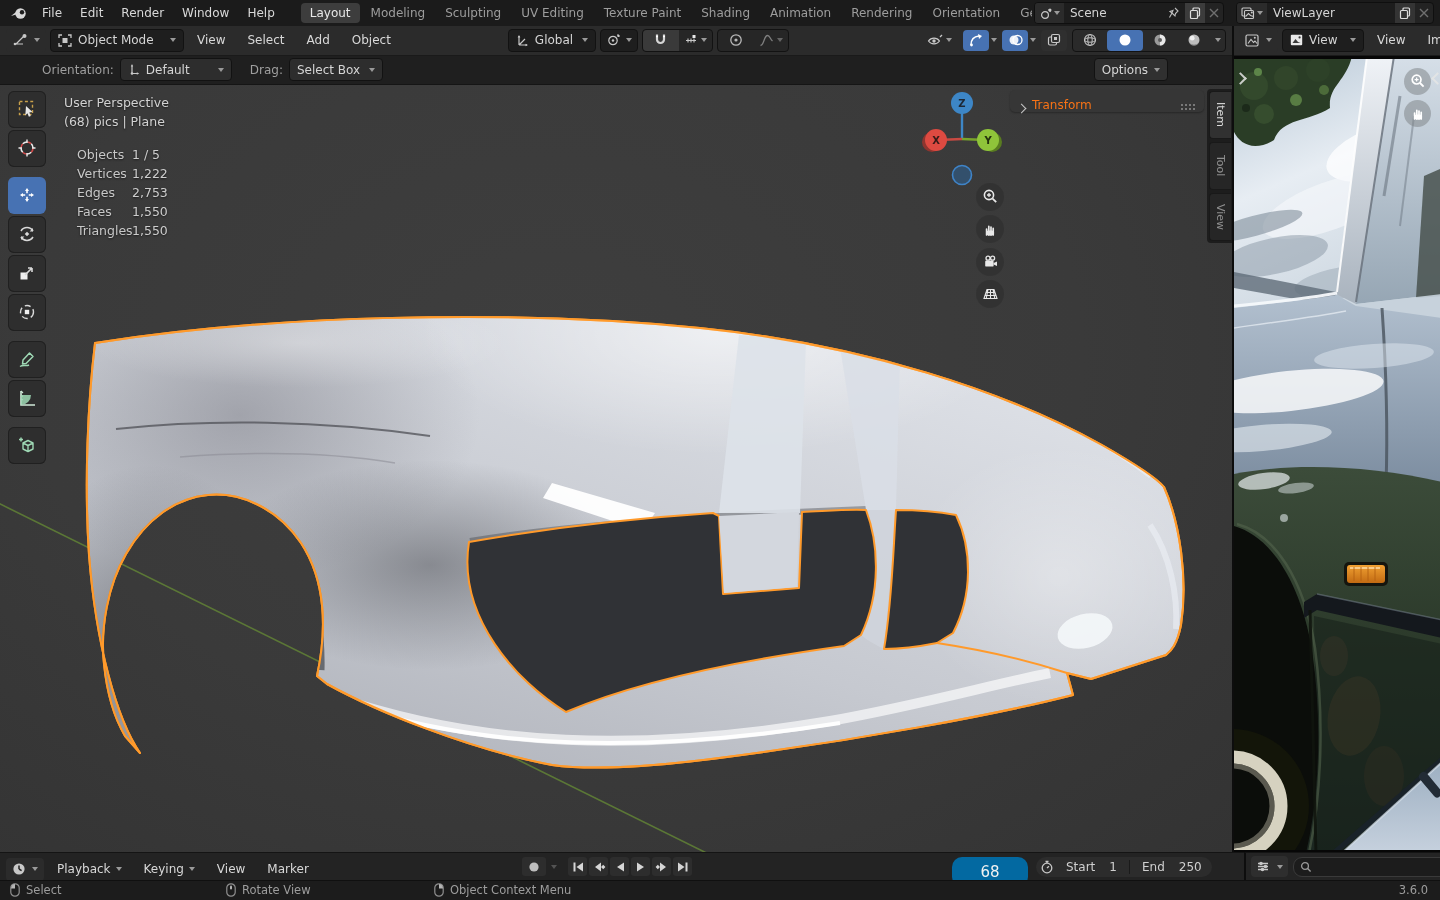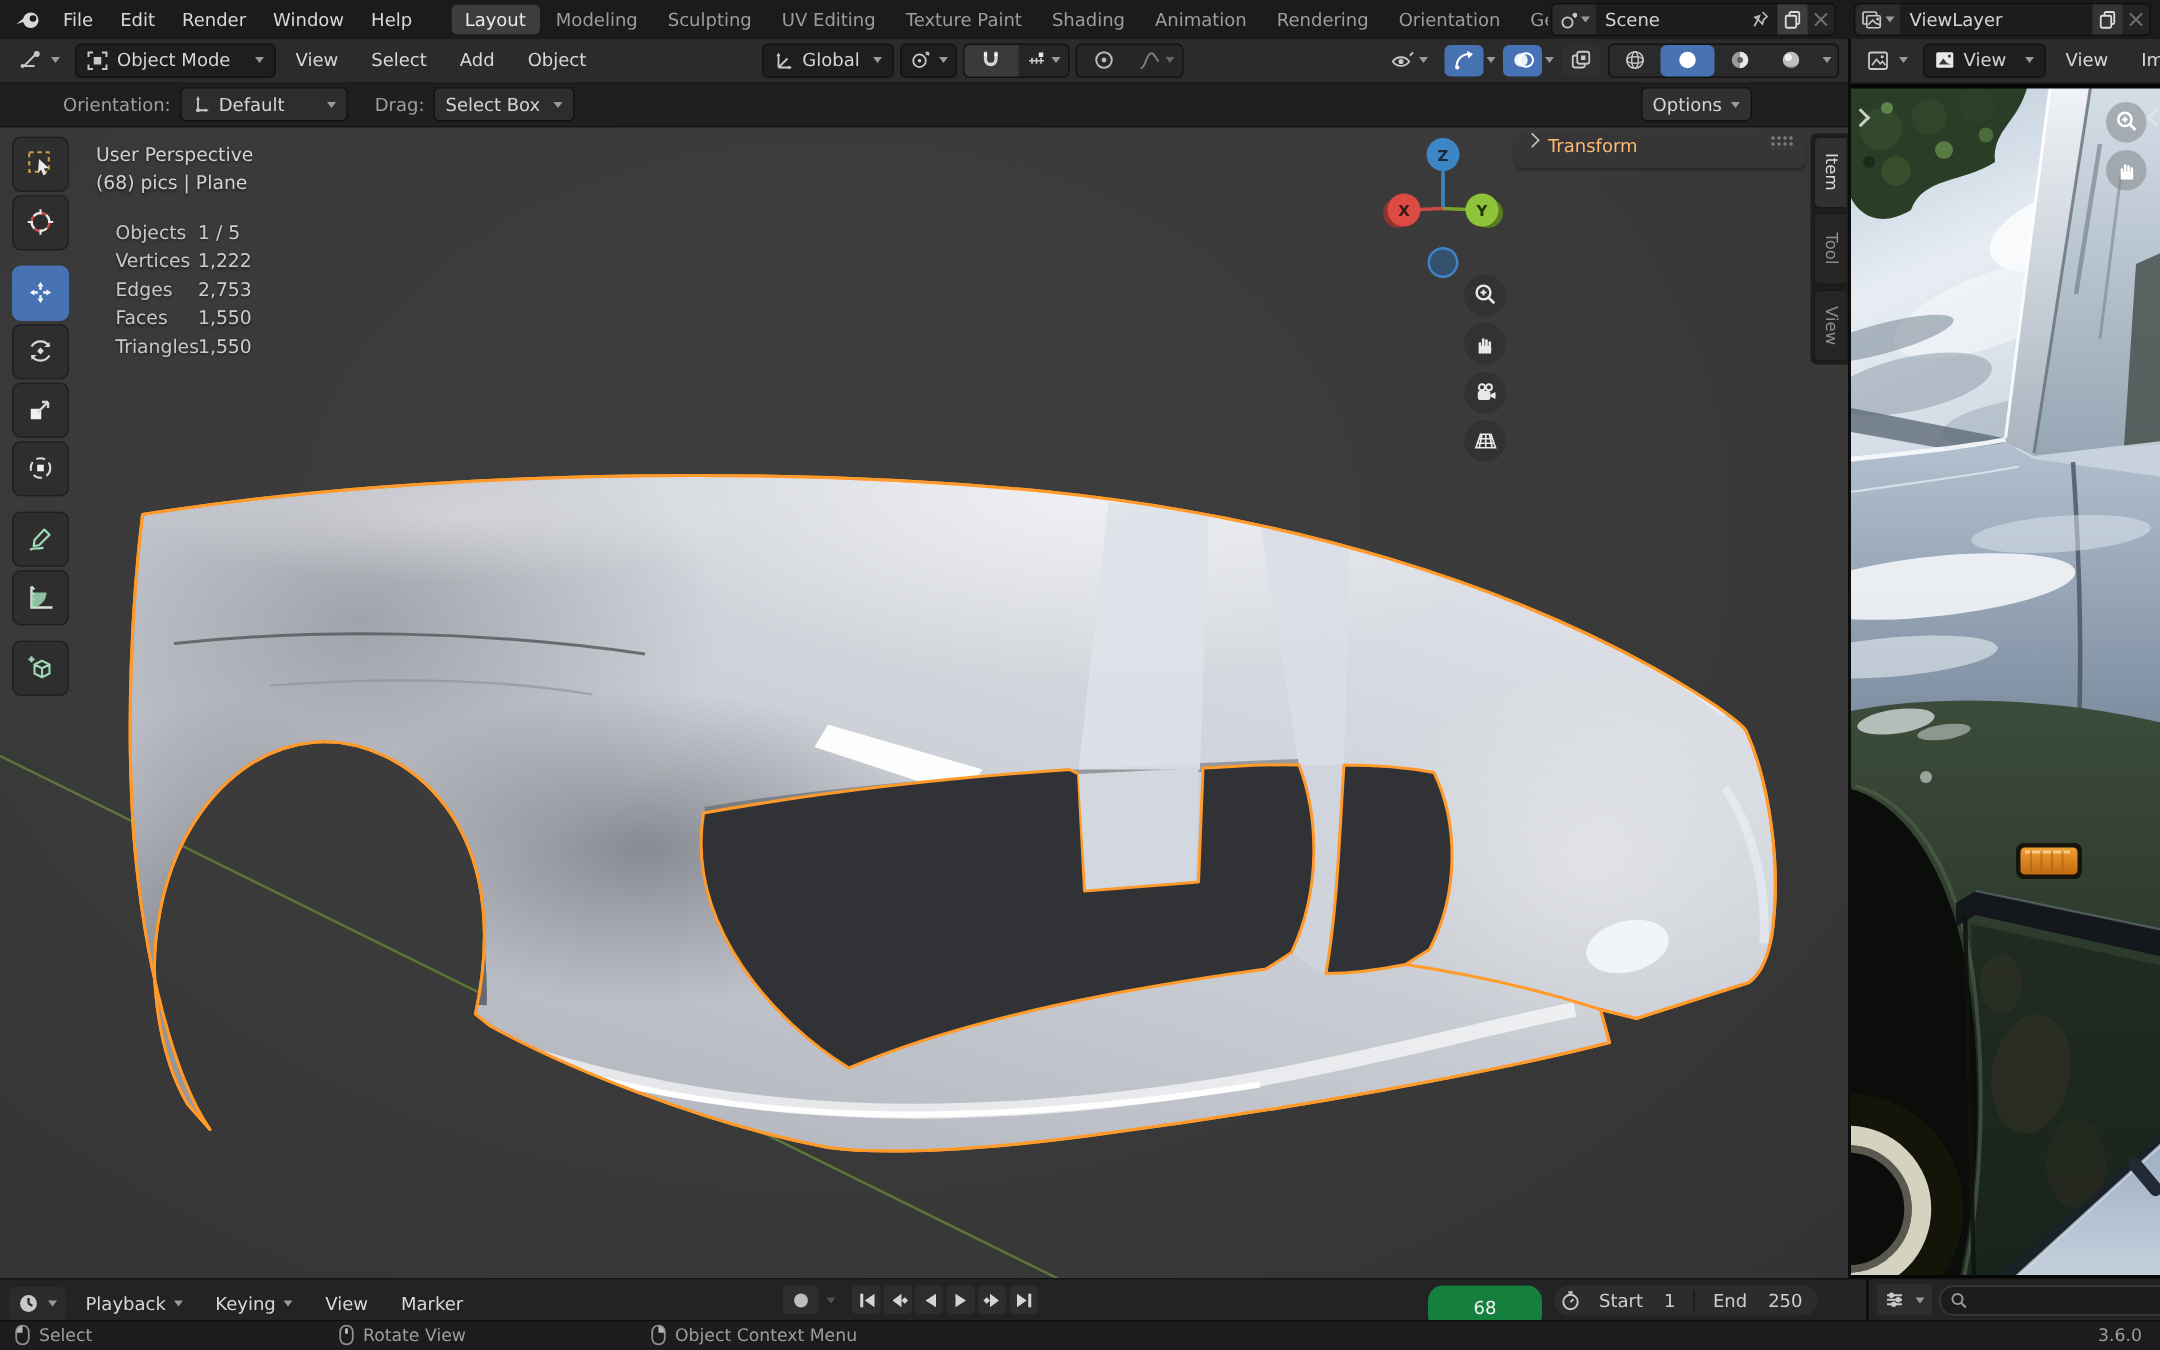--- a/index.html
+++ b/index.html
@@ -52,40 +52,40 @@
   .stats{margin-top:14px;margin-left:13px;}
   .stats .srow{display:flex;}
   .stats .srow span:first-child{width:55px;color:#c8c8c8;}
   .stats .srow span:last-child{color:#cdcdcd;}
 
   
   .gizmo{position:absolute;left:915px;top:4px;}
   .navbtn{position:absolute;width:28px;height:28px;border-radius:50%;background:rgba(48,48,48,.75);display:flex;align-items:center;justify-content:center;}
 
   
-  .npanel-header{position:absolute;right:28px;top:5px;width:178px;height:22px;background:#363636;border-radius:5px;display:flex;align-items:flex-start;gap:7px;padding:0 8px;color:#fdba74;box-shadow:0 1px 2px rgba(0,0,0,.3);}
+  .npanel-header{position:absolute;right:28px;top:5px;width:178px;height:22px;background:#363636;border-radius:5px;display:flex;align-items:flex-end;gap:7px;padding:0 8px;color:#f97316;box-shadow:0 1px 2px rgba(0,0,0,.3);}
   .expandchev{width:6px;height:6px;border-right:1.5px solid #c9c9c9;border-top:1.5px solid #c9c9c9;transform:rotate(45deg);flex:none;}
   .grip{margin-left:auto;width:16px;height:9px;background-image:radial-gradient(#8a8a8a 1px, transparent 1.2px);background-size:4px 4px;opacity:.8;}
   .ntabs{position:absolute;right:0;top:4px;width:23px;display:flex;flex-direction:column;gap:3px;background:#1d1d1d;padding:2px 0 2px 2px;border-radius:4px 0 0 4px;}
   .ntab{writing-mode:vertical-rl;height:46px;width:21px;display:flex;align-items:center;justify-content:center;font-size:11px;border-radius:4px 0 0 4px;background:#262626;color:#8f8f8f;border:1px solid #191919;border-right:none;}
   .ntab.active{background:#313131;color:#dcdcdc;}
 
   
   .ie-header{height:29px;background:#2b2b2b;border-bottom:1px solid #1a1a1a;display:flex;align-items:center;padding:0 5px;gap:4px;}
   .ie-canvas{position:relative;height:797px;background:#070707;overflow:hidden;}
   .circbtn{position:absolute;width:27px;height:27px;border-radius:50%;background:rgba(130,134,138,.55);display:flex;align-items:center;justify-content:center;}
   .edgechev{position:absolute;width:7px;height:7px;border-right:2px solid #e6e6e6;border-top:2px solid #e6e6e6;opacity:.85;}
 
   
   .bottombar{height:28px;display:flex;flex:none;}
   .timeline{width:1232px;background:#232323;border-top:1px solid #141414;position:relative;display:flex;align-items:center;padding:16px 6px;gap:4px;flex:none;}
   .props-head{width:208px;background:#242424;border-top:1px solid #141414;border-left:2px solid #0d0d0d;display:flex;align-items:center;gap:5px;padding:0 5px;flex:none;}
   .tl-abs{position:absolute;top:4px;display:flex;align-items:center;gap:2px;}
   .pb-btn{width:19px;height:19px;background:#2d2d2d;border-radius:3px;display:flex;align-items:center;justify-content:center;}
-  .framefield{width:76px;height:30px;background:#15803d;border-radius:10px;color:#f2f2f2;display:flex;align-items:center;justify-content:center;font-size:12px;}
+  .framefield{width:76px;height:30px;background:#0369a1;border-radius:10px;color:#f2f2f2;display:flex;align-items:center;justify-content:center;font-size:15px;}
   .rangegrp{display:flex;align-items:center;height:20px;background:#2c2c2c;border-radius:10px;padding:0 4px;gap:6px;color:#cfcfcf;}
   .rangegrp .sep{width:1px;height:14px;background:#1a1a1a;}
   .search{flex:1;height:18px;background:#1c1c1c;border:1px solid #3a3a3a;border-radius:9px;display:flex;align-items:center;padding:0 6px;gap:4px;}
 
   .statusbar{height:20px;background:#1c1c1c;border-top:1px solid #101010;position:relative;display:flex;align-items:center;color:#9d9d9d;font-size:11.5px;flex:none;}
   .hint{position:absolute;top:2px;display:flex;align-items:center;gap:6px;}
   .version{position:absolute;right:12px;top:2px;color:#9d9d9d;}
 </style>
 </head>
 <body>

